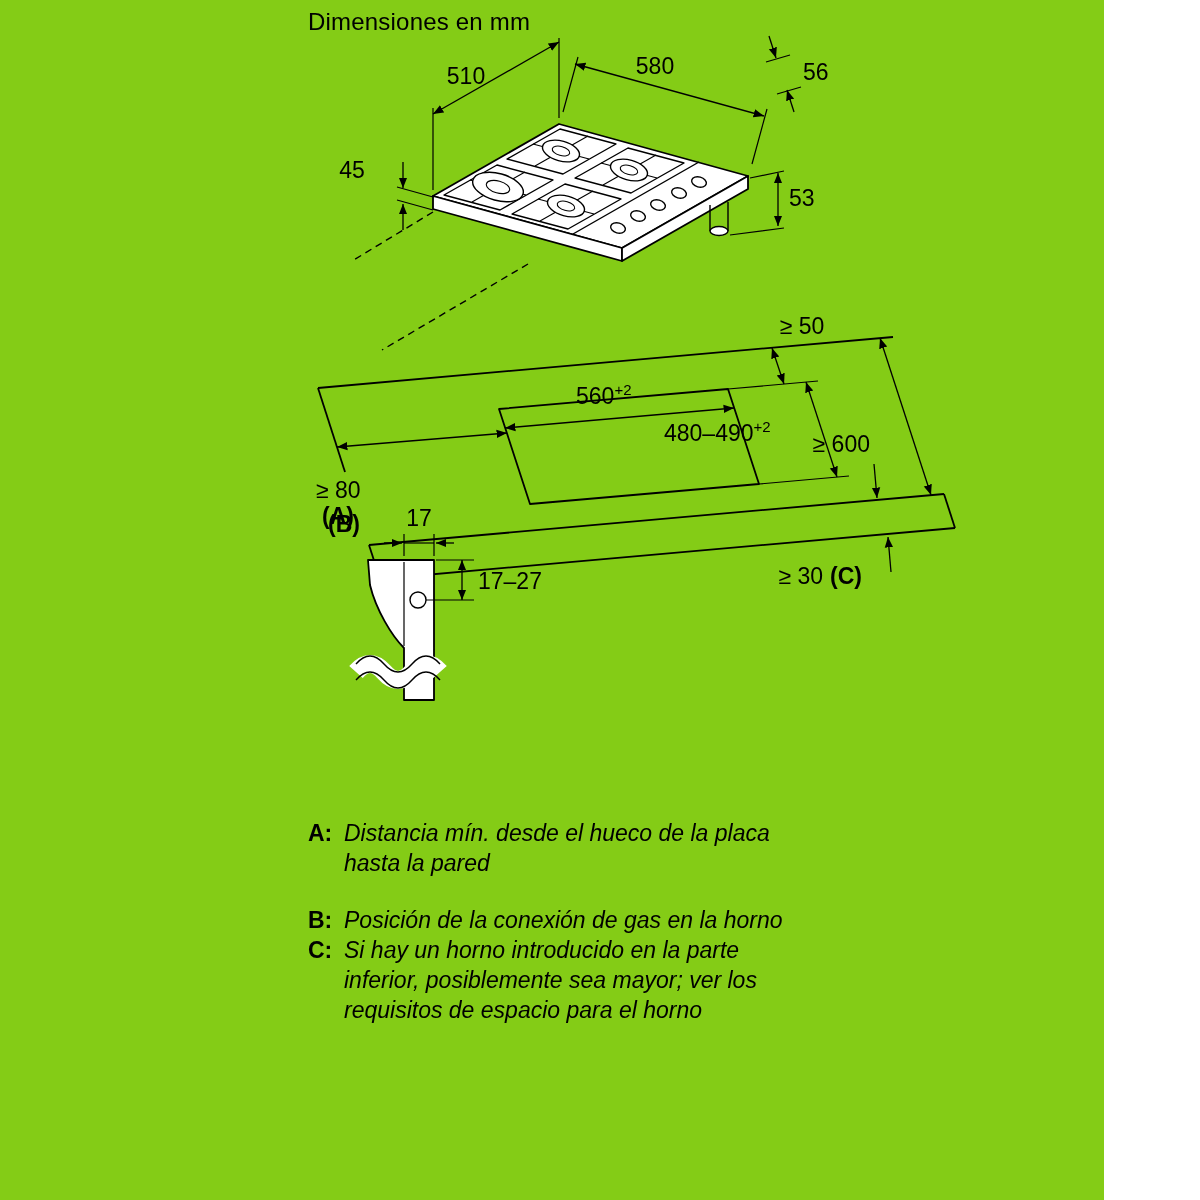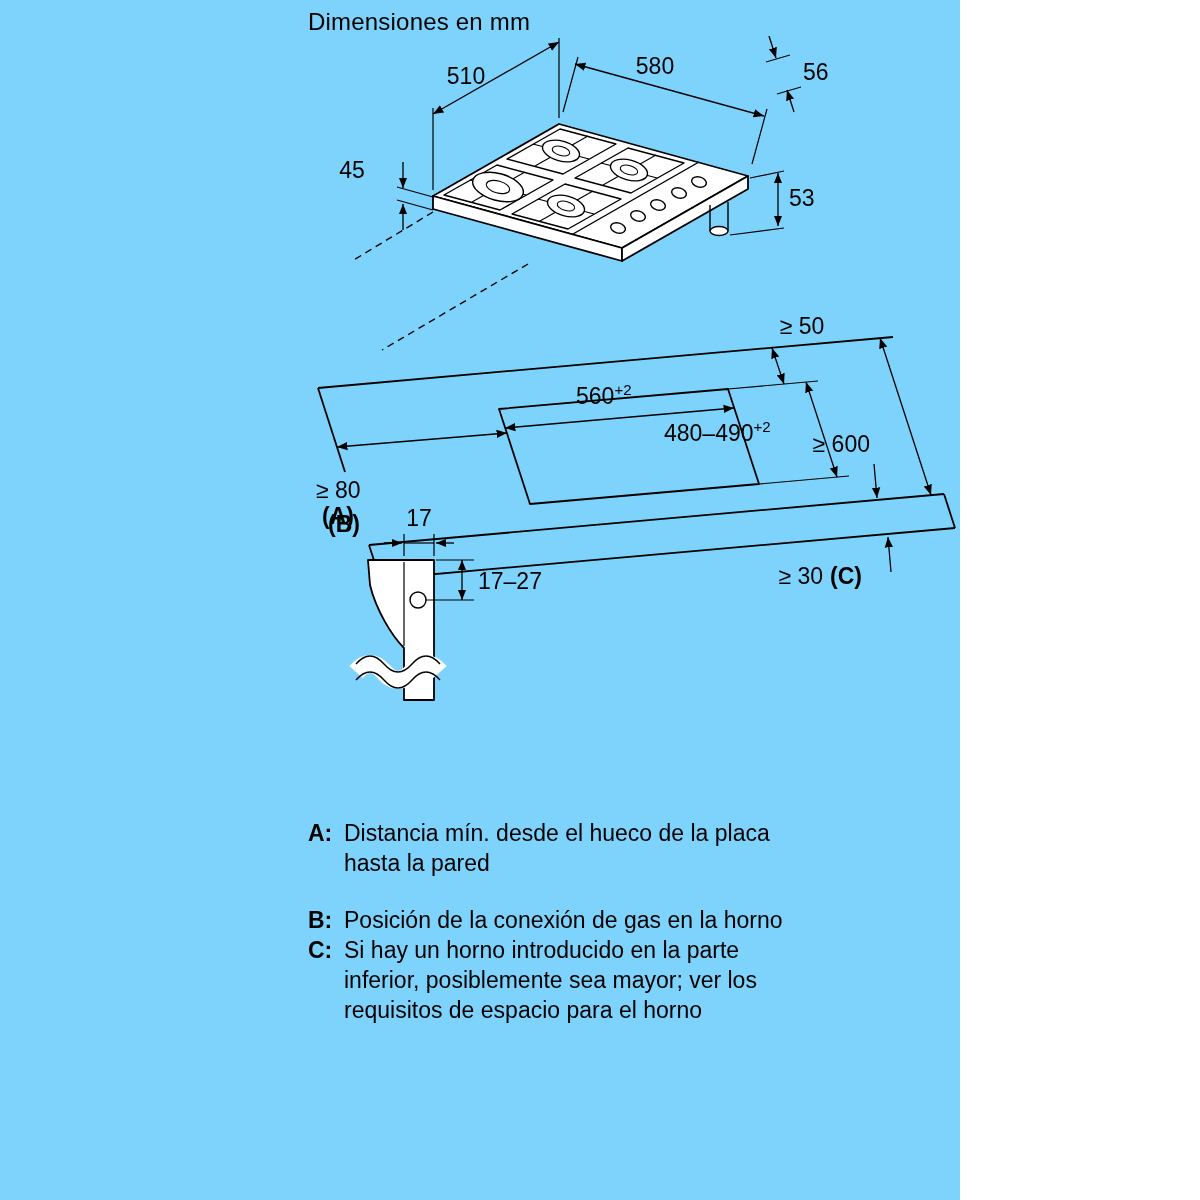--- a/index.html
+++ b/index.html
@@ -1,34 +1,34 @@
 <!DOCTYPE html>
 <html><head>
 <meta charset="utf-8">
 <style>
   html,body{margin:0;padding:0;background:#fff;}
   body{width:1200px;height:1200px;font-family:"Liberation Sans",sans-serif;color:#000;}
-  .page{position:relative;width:960px;height:1200px;overflow:hidden;background:#7dd3fc;}
+  .page{position:relative;width:1104px;height:1200px;overflow:hidden;background:#84cc16;}
   .title{position:absolute;left:308px;top:8px;font-size:24px;letter-spacing:.2px;}
   svg.diagram{position:absolute;left:0;top:0;}
   svg text{font-size:23px;fill:#000;stroke:none;}
   svg .b{font-weight:bold;}
   svg .sup{font-size:15px;}
   .s{stroke:#000;stroke-width:1.8;fill:none;stroke-linejoin:round;}
   .g{stroke:#000;stroke-width:1.4;fill:none;stroke-linejoin:round;}
   .bar{stroke:#000;stroke-width:1.1;fill:none;}
   .d{stroke:#000;stroke-width:1.3;fill:none;}
   .t{stroke:#000;stroke-width:1.2;fill:none;}
   .dash{stroke:#000;stroke-width:1.4;fill:none;stroke-dasharray:7 5;}
   .wf{fill:#fff;}
   .mask{stroke:#fff;stroke-width:18;fill:none;}
   .legend{position:absolute;left:308px;top:818px;display:flex;flex-direction:column;}
   .legend-item{display:flex;font-size:23px;line-height:30px;}
   .legend-key{font-weight:bold;width:36px;flex:none;}
-  .legend-text{width:452px;}
+  .legend-text{width:452px;font-style:italic;}
   .li-a{margin-bottom:27px;}
 </style>
 </head>
 <body>
 
 <div class="page">
 
   <div class="title">Dimensiones en mm</div>
 
   <svg class="diagram" width="1200" height="780" viewBox="0 0 1200 780">

